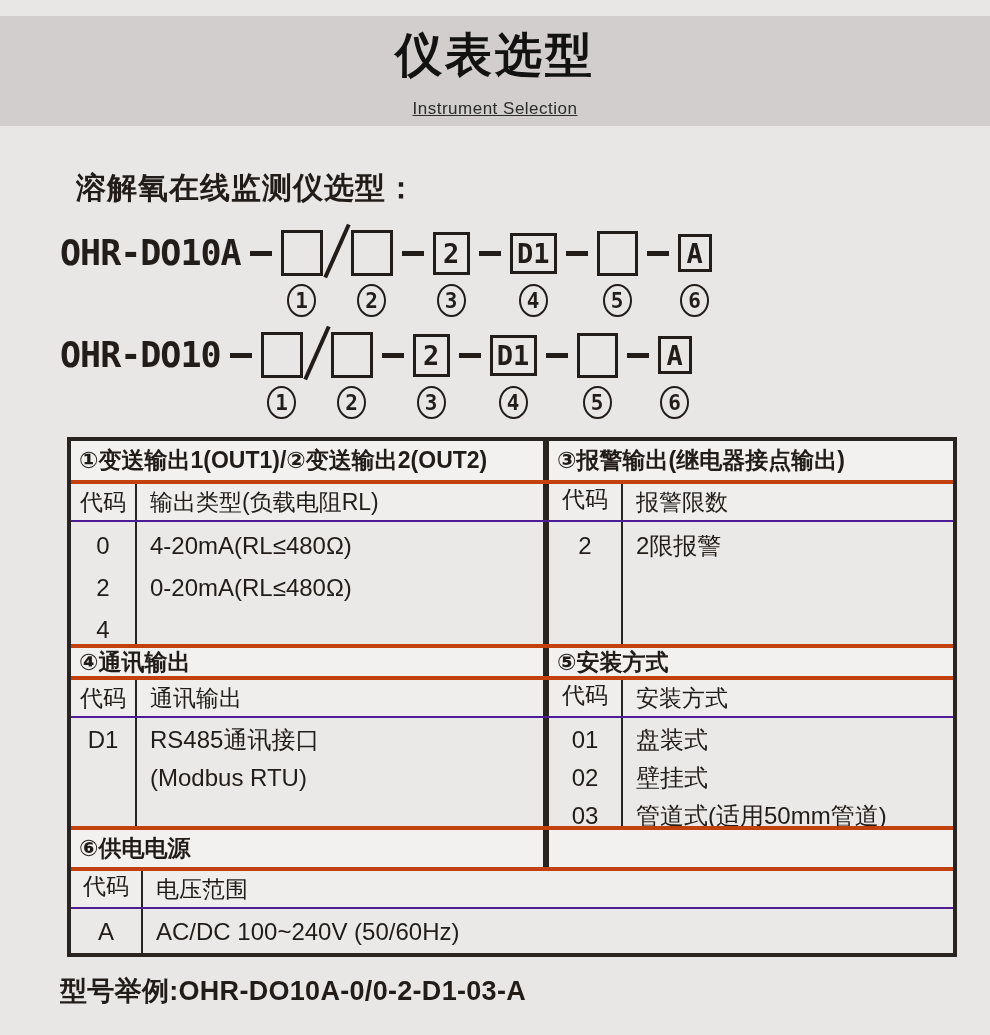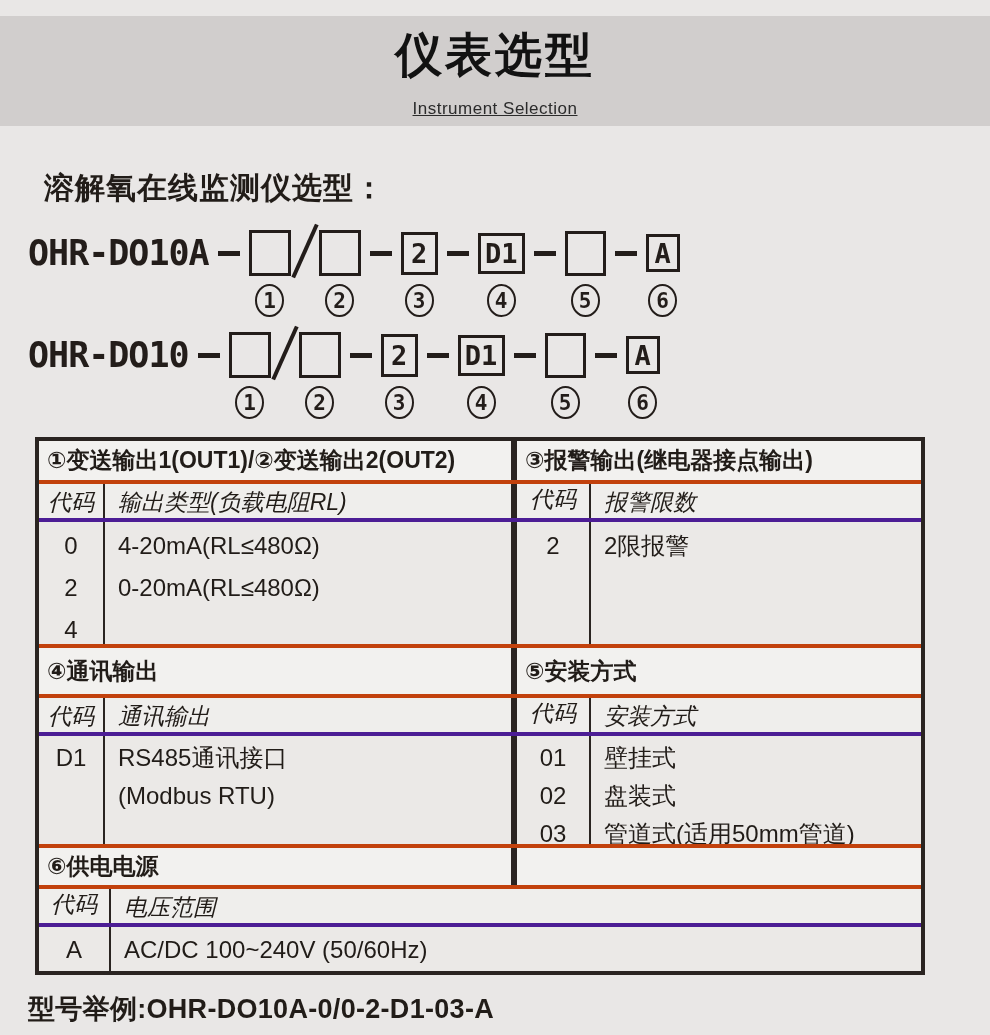--- a/index.html
+++ b/index.html
@@ -17,21 +17,21 @@
     margin-top: 16px;
     height: 110px;
     background: #d1cecd;
     display: flex; flex-direction: column;
     align-items: center; justify-content: center;
   }
   .banner-title { font-size: 47px; font-weight: 700; letter-spacing: 3px; color: #121212; }
   .banner-sub   { font-size: 17px; margin-top: 12px; color: #2b2b2b; letter-spacing: .5px; text-decoration: underline; }
 
   
-  .content { padding-left: 28px; }
+  .content { padding-left: 60px; }
   .intro {
     margin: 42px 0 0 16px;
     font-size: 30px; font-weight: 700; letter-spacing: 1px;
   }
 
   
   .model-line {
     display: flex; align-items: flex-start;
     margin-top: 20px;
     font-family: "DejaVu Sans Mono", monospace;
@@ -63,33 +63,33 @@
   }
 
   
   .sel-table {
     margin: 18px 0 0 7px;
     width: 890px;
     border: 4px solid #2a2421;
     background: #ebe9e7;
   }
   .trow { display: flex; width: 100%; }
-  .bb2 { border-bottom: 4px solid #4c1d95; font-style: italic; }
+  .bb2 { border-bottom: 2px solid #4c1d95; }
   .bb4 { border-bottom: 4px solid #c2410c; }
   .half-l { width: 478px; border-right: 6px solid #2a2421; display: flex; }
   .half-r { flex: 1; display: flex; }
   .title-cell {
     width: 100%;
     display: flex; align-items: center;
     padding-left: 8px;
     font-weight: 700; font-size: 23px;
     background: #f2f1ef;
     white-space: nowrap; overflow: hidden;
   }
-  .h43 { height: 43px; } .h42 { height: 50px; } .h41 { height: 41px; }
+  .h43 { height: 43px; } .h42 { height: 32px; } .h41 { height: 41px; }
   .colhdr { height: 38px; background: #efeeec; font-size: 23px; }
   .colhdr .codecol, .colhdr .desccol { line-height: 36px; }
   .codecol   { width: 66px; border-right: 2px solid #2a2421; text-align: center; }
   .codecol-r { width: 74px; border-right: 2px solid #2a2421; text-align: center; }
   .codecol-3 { width: 72px; border-right: 2px solid #2a2421; text-align: center; }
   .desccol { flex: 1; padding-left: 13px; white-space: nowrap; overflow: hidden; }
   .bodyrow { font-size: 24px; }
   .bodyrow .stack { padding-top: 3px; }
   .hb1 { height: 126px; } .hb2 { height: 112px; } .hb3 { height: 44px; }
   .lh42 div { line-height: 42px; } .lh38 div { line-height: 38px; } .lh40 div { line-height: 40px; }
@@ -305,22 +305,22 @@
           <div>(Modbus RTU)</div>
         </div>
       </div>
       <div class="half-r">
         <div class="codecol-r stack lh38">
           <div>01</div>
           <div>02</div>
           <div>03</div>
         </div>
         <div class="desccol stack lh38">
+          <div>盘装式</div>
           <div>壁挂式</div>
-          <div>盘装式</div>
           <div>管道式(适用50mm管道)</div>
         </div>
       </div>
     </div>
 
     <div class="trow bb4 h41">
       <div class="half-l">
           <div class="title-cell">⑥供电电源</div>
         </div>
       <div class="half-r">

